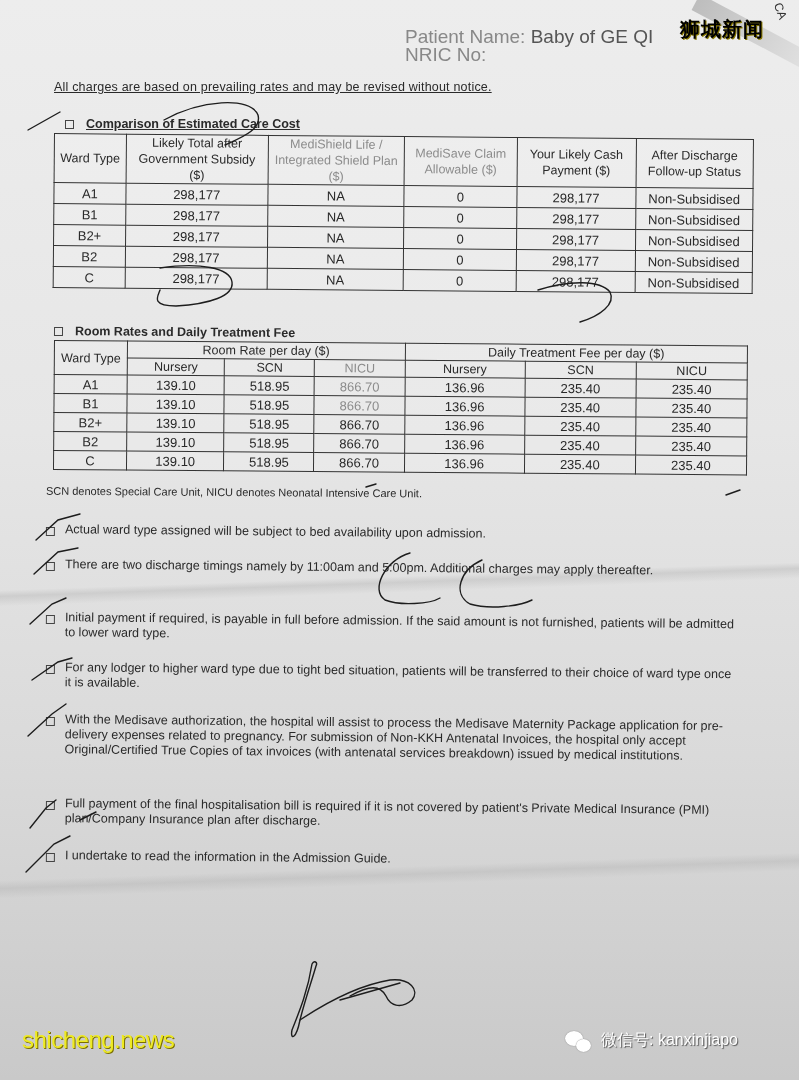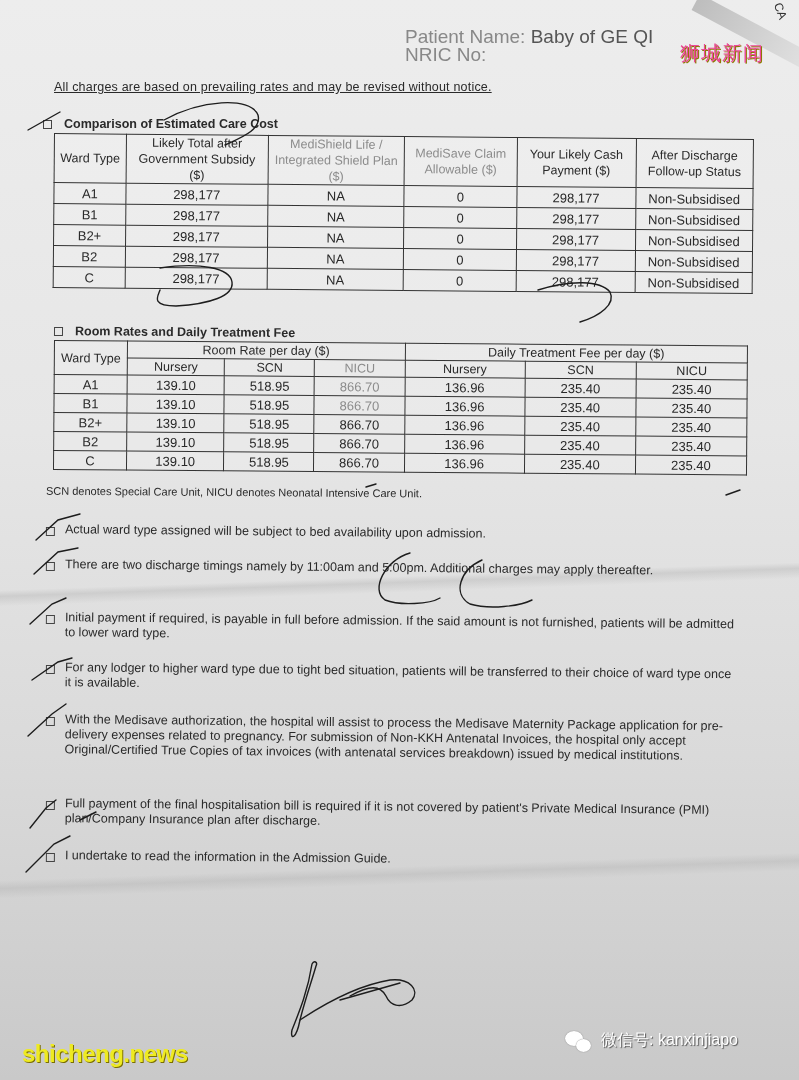--- a/index.html
+++ b/index.html
@@ -12,22 +12,22 @@
     position: absolute; inset: 0;
     background:
       linear-gradient(178deg, rgba(255,255,255,0) 0 590px, rgba(120,120,120,0.18) 596px, rgba(255,255,255,0) 606px),
       linear-gradient(178deg, rgba(255,255,255,0) 0 880px, rgba(120,120,120,0.15) 888px, rgba(255,255,255,0) 898px);
     pointer-events: none;
   }
   .abs { position: absolute; }
   .patient { left: 405px; top: 28px; font-size: 19px; color: #555; line-height: 18px; }
   .patient .lbl { color: #888; }
   .brand-cn {
-    left: 680px; top: 16px; font-size: 20px; font-weight: normal; color: #ec4899;
-    text-shadow: 1px 1px 0 #8a7a00; letter-spacing: 1px; margin-top: 24px;
+    left: 680px; top: 16px; font-size: 20px; font-weight: bold; color: #000000;
+    text-shadow: 1px 1px 0 #8a7a00; letter-spacing: 1px;
   }
   .strap {
     left: 700px; top: -6px; width: 130px; height: 18px; background: linear-gradient(90deg,#bdbdbd,#e2e2e2);
     transform: rotate(28deg); transform-origin: left top;
   }
   .strap-text { left: 772px; top: 4px; font-size: 12px; color: #333; transform: rotate(70deg); }
   .notice { left: 54px; top: 80px; font-size: 12.5px; letter-spacing: 0.2px; text-decoration: underline; }
   .sec-title { font-size: 12.5px; font-weight: bold; }
   .checkbox {
     display: inline-block; width: 7px; height: 7px; border: 1px solid #444; margin-right: 12px; vertical-align: middle; background: transparent;
@@ -40,21 +40,21 @@
   .faded { color: #8c8c8c !important; }
   #t1 { left: 54px; top: 133px; width: 700px; transform: rotate(0.5deg); transform-origin: left top; }
   #t1 td { height: 20px; }
   #t2 { left: 54px; top: 340px; width: 694px; transform: rotate(0.45deg); transform-origin: left top; }
   #t2 td { height: 18px; }
   .footnote { left: 46px; top: 486px; font-size: 11px; transform: rotate(0.4deg); }
   .item { position: absolute; left: 46px; font-size: 12.5px; line-height: 15px; width: 700px; transform: rotate(0.6deg); transform-origin: left top; }
   .item .text { display: inline-block; vertical-align: top; width: 670px; }
   .item .checkbox { margin-top: 3px; margin-right: 10px; }
   .ink { position: absolute; pointer-events: none; }
-  .wm-left { left: 22px; bottom: 12px; font-size: 24px; color: #eeea22; font-weight: bold; text-shadow: 1px 1px 0 #7a6f00; letter-spacing: -0.5px; }
+  .wm-left { left: 22px; bottom: 26px; font-size: 24px; color: #eeea22; font-weight: normal; text-shadow: 1px 1px 0 #7a6f00; letter-spacing: -0.5px; }
   .wm-right { left: 565px; bottom: 26px; font-size: 16px; color: #ffffff; text-shadow: 1px 1px 1px #555; display: flex; align-items: flex-start; gap: 6px; }
   .wechat-icon { width: 30px; height: 24px; position: relative; }
   .wechat-icon .b1, .wechat-icon .b2 { position: absolute; border-radius: 50%; background: #fff; box-shadow: 0 0 1px #666; }
   .wechat-icon .b1 { width: 18px; height: 15px; left: 0; top: 1px; }
   .wechat-icon .b2 { width: 15px; height: 13px; left: 11px; top: 9px; }
 </style>
 </head>
 <body>
 
 <div class="paper-shade"></div>
@@ -62,21 +62,21 @@
 <div class="abs strap"></div>
 <div class="abs strap-text">CA</div>
 <div class="abs patient">
   <div><span class="lbl">Patient Name:</span> <span>Baby of GE QI</span></div>
   <div><span class="lbl">NRIC No:</span> <span></span></div>
 </div>
 <div class="abs brand-cn">狮城新闻</div>
 
 <div class="abs notice">All charges are based on prevailing rates and may be revised without notice.</div>
 
-<div class="abs sec-title" style="left:43px; top:117px;">
+<div class="abs sec-title" style="left:65px; top:117px;text-decoration:underline;">
   <span class="checkbox"></span><span>Comparison of Estimated Care Cost</span>
 </div>
 
 <table class="grid" id="t1">
   <tbody>
       <tr>
     <th style="width:64px;">Ward Type</th>
     <th style="width:135px;">Likely Total after Government Subsidy ($)</th>
     <th class="faded" style="width:130px;">MediShield Life / Integrated Shield Plan ($)</th>
     <th class="faded" style="width:105px;border-radius:23px;">MediSave Claim Allowable ($)</th>

